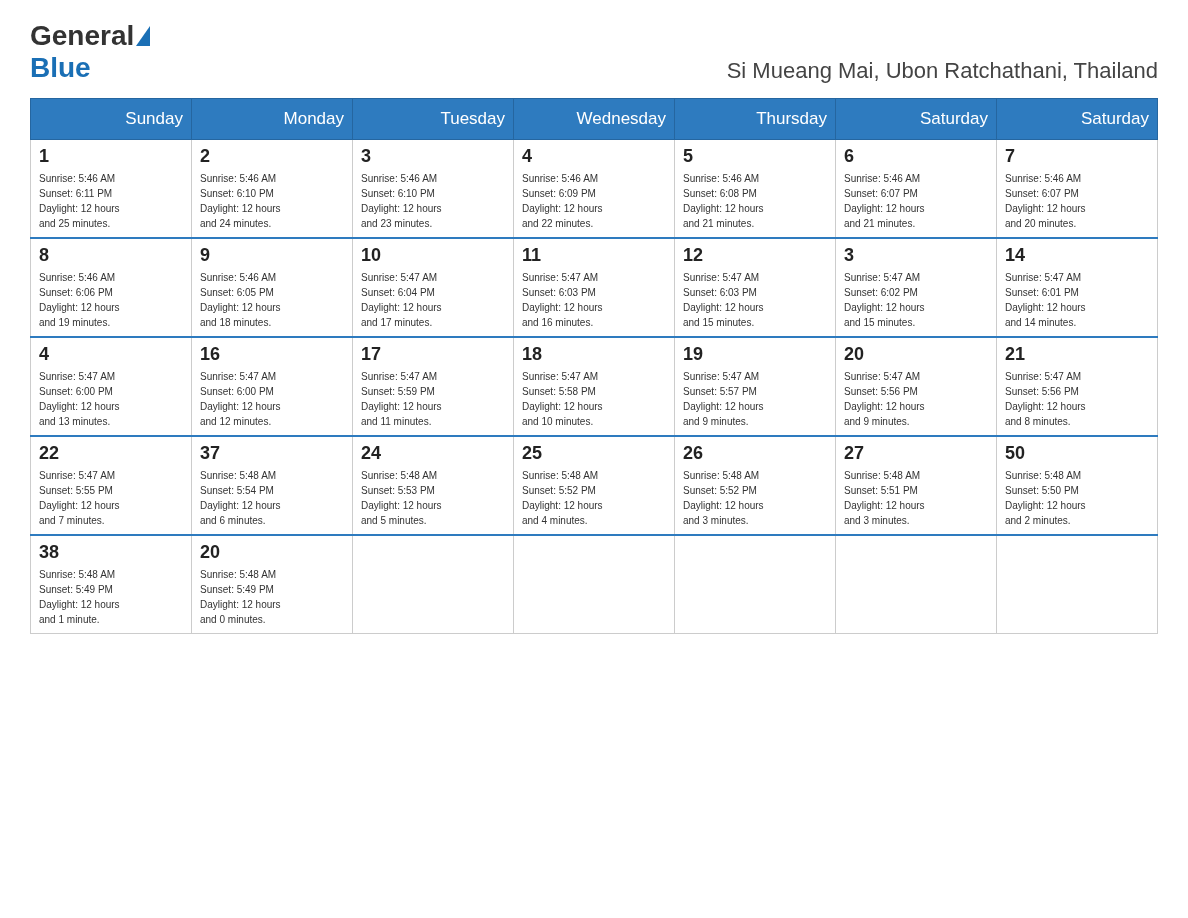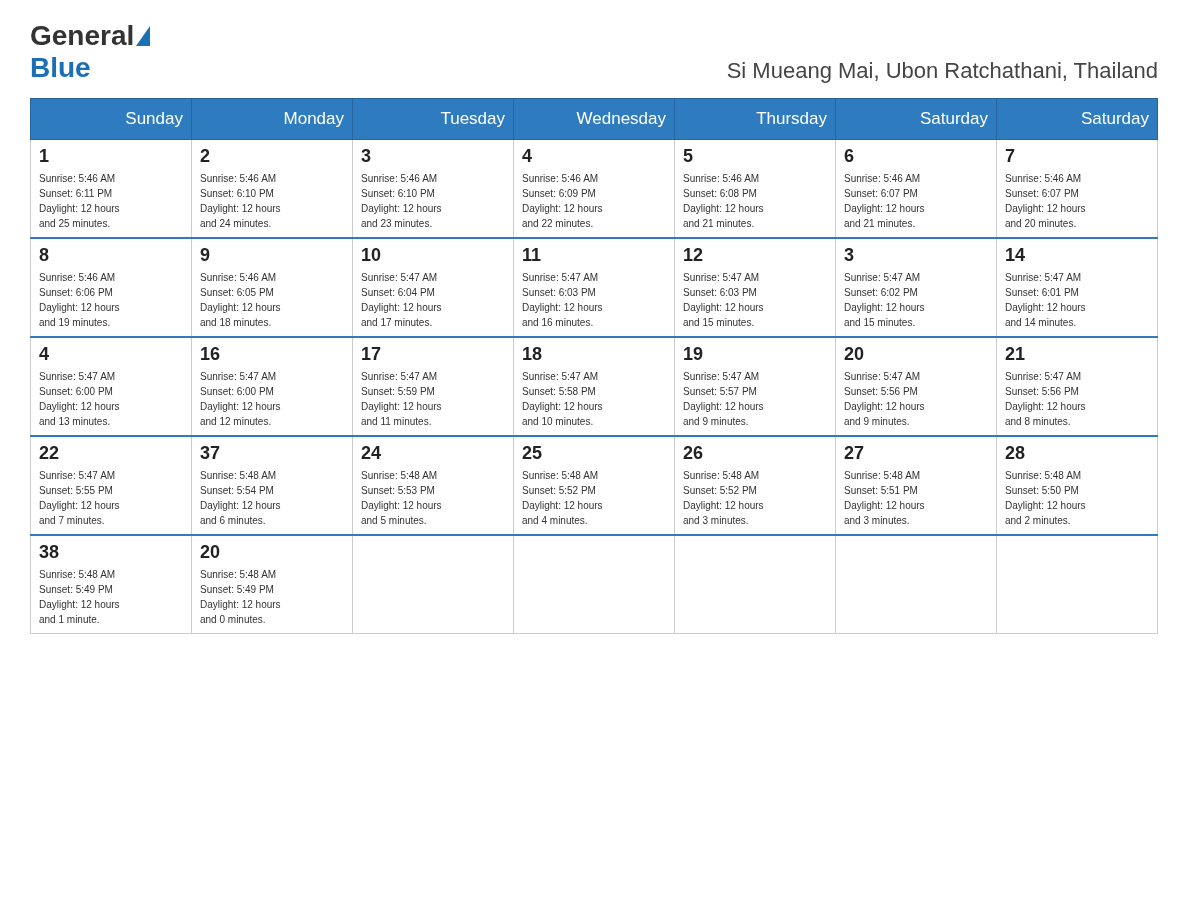--- a/index.html
+++ b/index.html
@@ -235,21 +235,21 @@
         </td>
         <td>
           <span class="day-number">26</span>
           <div class="day-info">Sunrise: 5:48 AM<br>Sunset: 5:52 PM<br>Daylight: 12 hours<br>and 3 minutes.</div>
         </td>
         <td>
           <span class="day-number">27</span>
           <div class="day-info">Sunrise: 5:48 AM<br>Sunset: 5:51 PM<br>Daylight: 12 hours<br>and 3 minutes.</div>
         </td>
         <td>
-          <span class="day-number">28</span>
+          <span class="day-number">50</span>
           <div class="day-info">Sunrise: 5:48 AM<br>Sunset: 5:50 PM<br>Daylight: 12 hours<br>and 2 minutes.</div>
         </td>
       </tr>
       <tr>
         <td>
           <span class="day-number">38</span>
           <div class="day-info">Sunrise: 5:48 AM<br>Sunset: 5:49 PM<br>Daylight: 12 hours<br>and 1 minute.</div>
         </td>
         <td>
           <span class="day-number">20</span>

